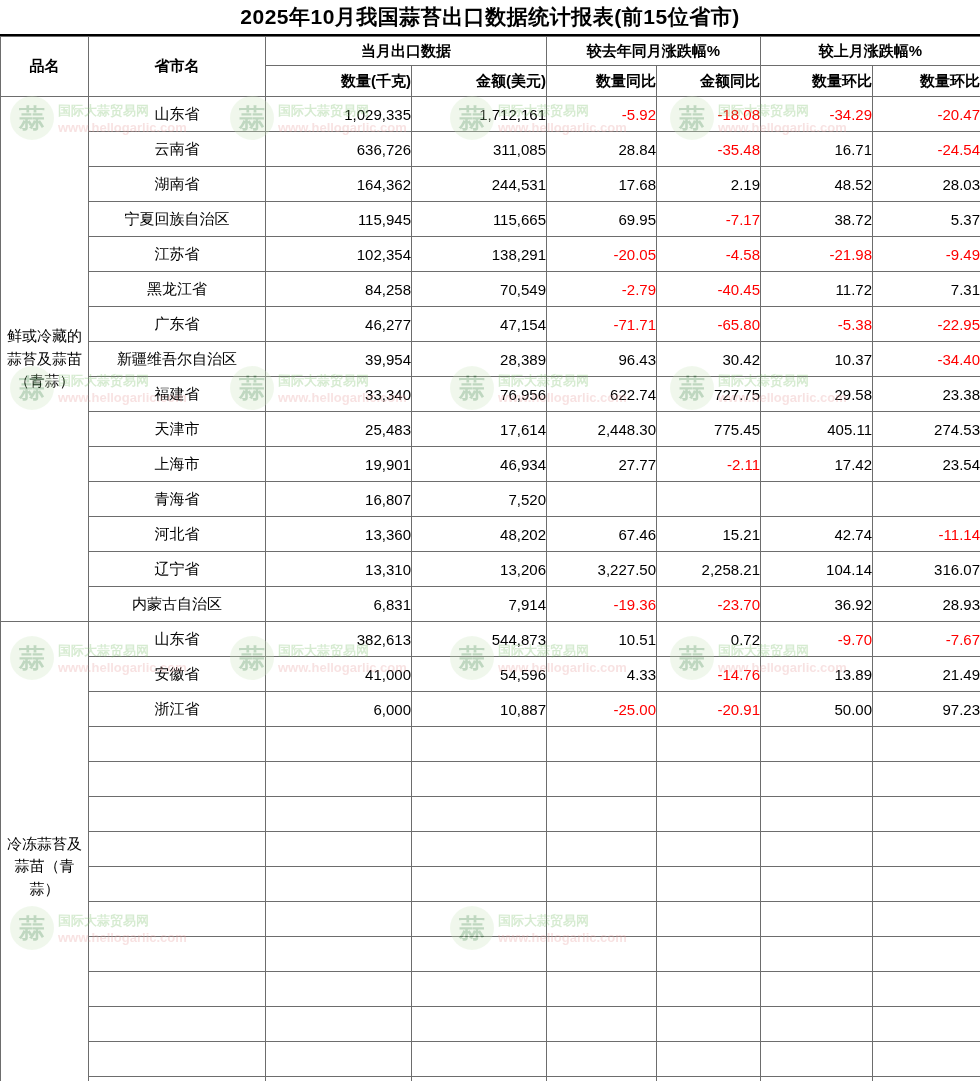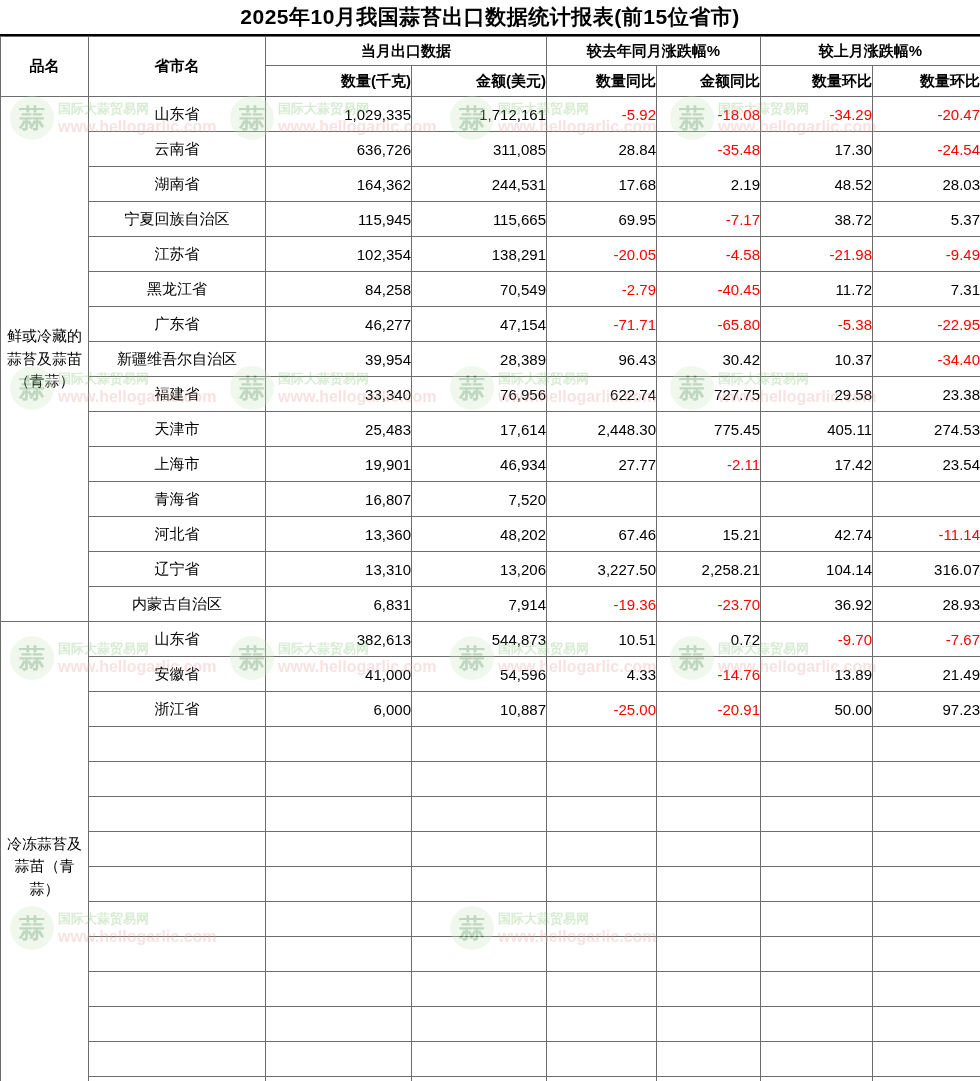--- a/index.html
+++ b/index.html
@@ -63,21 +63,21 @@
     text-align: center;
     font-weight: bold;
     margin-right: 4px;
   }
   .wm .wm-txt {
     font-size: 13px;
     font-weight: bold;
     color: #7bbf6a;
   }
   .wm .wm-url {
-    font-size: 16px;
+    font-size: 13px;
     font-weight: bold;
     color: #e8a0a0;
   }
   .wm-col {
     display: flex;
     flex-direction: column;
     justify-content: center;
   }
 
   
@@ -283,21 +283,21 @@
           <td class="num neg">-18.08</td>
           <td class="num neg">-34.29</td>
           <td class="num neg">-20.47</td>
         </tr>
         <tr>
           <td class="prov">云南省</td>
           <td class="num">636,726</td>
           <td class="num">311,085</td>
           <td class="num">28.84</td>
           <td class="num neg">-35.48</td>
-          <td class="num">17.30</td>
+          <td class="num">16.71</td>
           <td class="num neg">-24.54</td>
         </tr>
         <tr>
           <td class="prov">湖南省</td>
           <td class="num">164,362</td>
           <td class="num">244,531</td>
           <td class="num">17.68</td>
           <td class="num">2.19</td>
           <td class="num">48.52</td>
           <td class="num">28.03</td>

